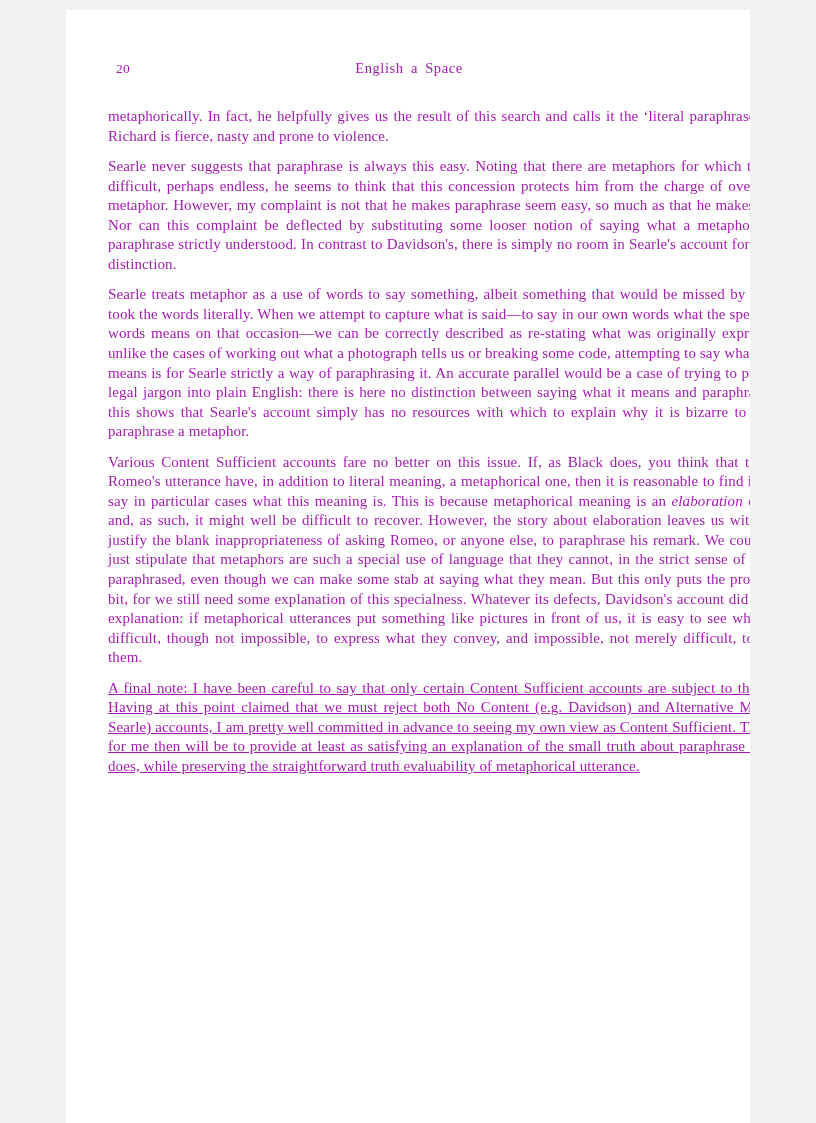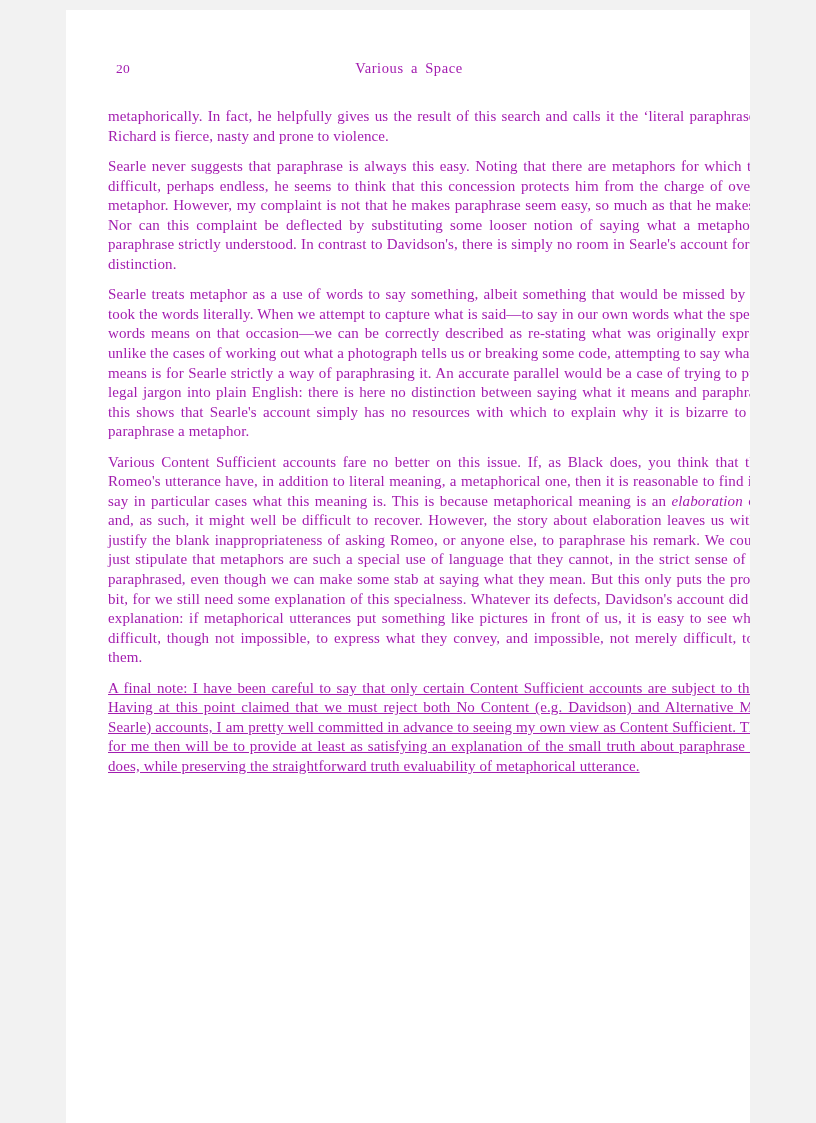--- a/index.html
+++ b/index.html
@@ -47,21 +47,21 @@
   .para { margin-bottom: 11px; }
   .para:last-child { margin-bottom: 0; text-decoration: underline; }
   .para em { }
 </style>
 </head>
 <body>
 
 <div class="page">
   <header class="page-header">
     <span class="page-number">20</span>
-    <div class="running-title">Various a Space</div>
+    <div class="running-title">English a Space</div>
   </header>
 
   <main class="body-text">
     <p class="para">metaphorically. In fact, he helpfully gives us the result of this search and calls it the ‘literal paraphrase’ of (1):(1′) Richard is fierce, nasty and prone to violence.</p>
     <p class="para">Searle never suggests that paraphrase is always this easy. Noting that there are metaphors for which the search is difficult, perhaps endless, he seems to think that this concession protects him from the charge of oversimplifying metaphor. However, my complaint is not that he makes paraphrase seem easy, so much as that he makes it possible. Nor can this complaint be deflected by substituting some looser notion of saying what a metaphor means for paraphrase strictly understood. In contrast to Davidson's, there is simply no room in Searle's account for making this distinction.</p>
     <p class="para">Searle treats metaphor as a use of words to say something, albeit something that would be missed by anyone who took the words literally. When we attempt to capture what is said—to say in our own words what the speaker's use of words means on that occasion—we can be correctly described as re-stating what was originally expressed. Thus, unlike the cases of working out what a photograph tells us or breaking some code, attempting to say what a metaphor means is for Searle strictly a way of paraphrasing it. An accurate parallel would be a case of trying to put a piece of legal jargon into plain English: there is here no distinction between saying what it means and paraphrasing it. But this shows that Searle's account simply has no resources with which to explain why it is bizarre to be asked to paraphrase a metaphor.</p>
     <p class="para"><span>Various Content Sufficient accounts fare no better on this issue. If, as Black does, you think that the words in Romeo's utterance have, in addition to literal meaning, a metaphorical one, then it is reasonable to find it difficult to say in particular cases what this meaning is. This is because metaphorical meaning is an </span><em>elaboration</em><span> of the literal and, as such, it might well be difficult to recover. However, the story about elaboration leaves us with no way to justify the blank inappropriateness of asking Romeo, or anyone else, to paraphrase his remark. We could of course just stipulate that metaphors are such a special use of language that they cannot, in the strict sense of the term, be paraphrased, even though we can make some stab at saying what they mean. But this only puts the problem back a bit, for we still need some explanation of this specialness. Whatever its defects, Davidson's account did provide this explanation: if metaphorical utterances put something like pictures in front of us, it is easy to see why we find it difficult, though not impossible, to express what they convey, and impossible, not merely difficult, to paraphrase them.</span></p>
     <p class="para">A final note: I have been careful to say that only certain Content Sufficient accounts are subject to this objection. Having at this point claimed that we must reject both No Content (e.g. Davidson) and Alternative Message (e.g. Searle) accounts, I am pretty well committed in advance to seeing my own view as Content Sufficient. The challenge for me then will be to provide at least as satisfying an explanation of the small truth about paraphrase as Davidson does, while preserving the straightforward truth evaluability of metaphorical utterance.</p>
   </main>
 </div>

